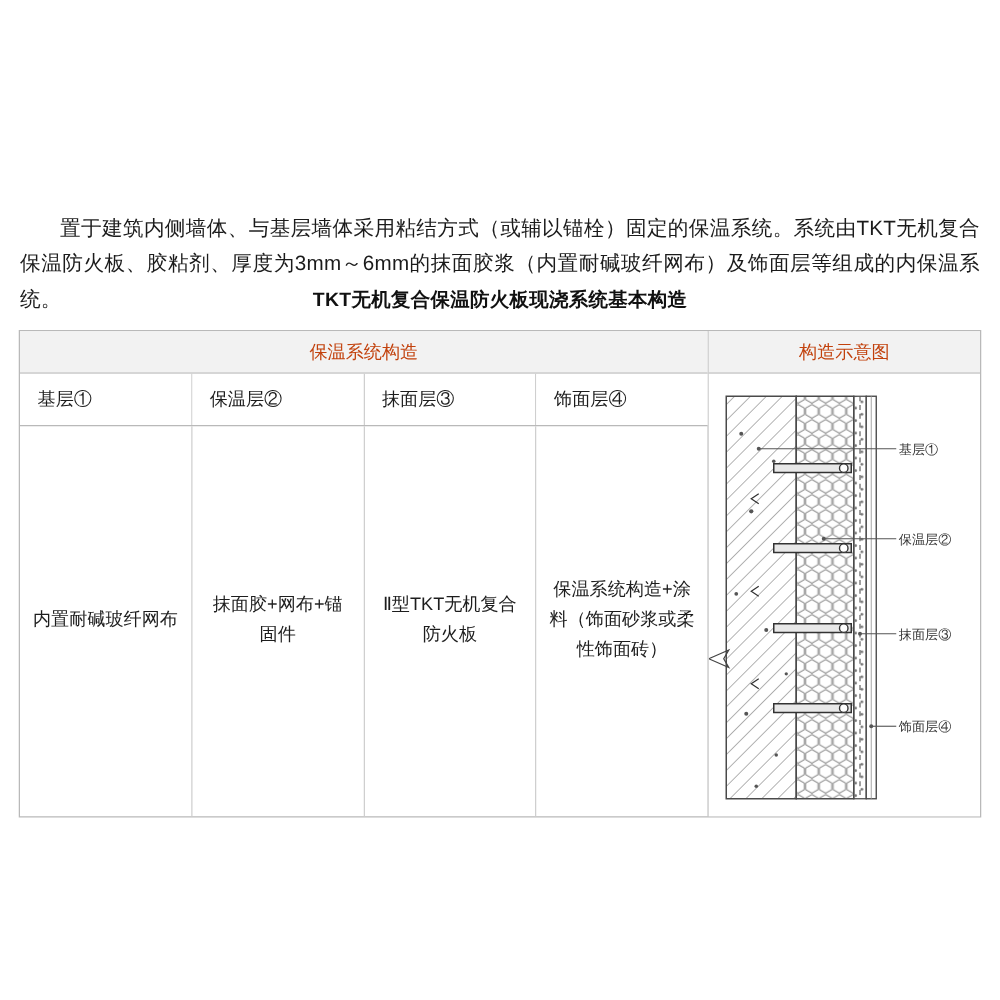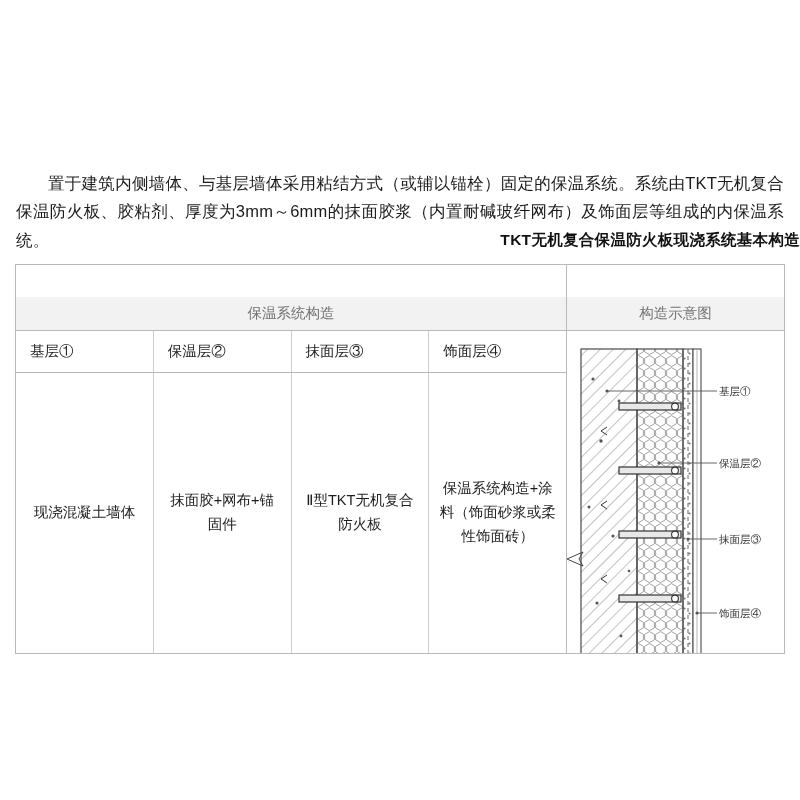--- a/index.html
+++ b/index.html
@@ -33,21 +33,21 @@
     text-align: justify;
     color: #1b1b1b;
   }
   .intro .indent { display: inline-block; width: 32px; }
 
   .table-title {
     position: absolute;
     left: 0;
     top: 230px;
     width: 800px;
-    text-align: right;
+    text-align: center;
     font-size: 15.5px;
     font-weight: bold;
     color: #111;
     letter-spacing: 0.3px;
   }
 
   .table-wrap {
     position: absolute;
     left: 15px;
     top: 264px;
@@ -71,25 +71,24 @@
     display: flex;
     flex-direction: column;
     box-sizing: border-box;
   }
   .hdr-main {
     height: 34px;
     display: flex;
     align-items: center;
     justify-content: center;
     font-size: 14.5px;
-    color: #737373;
+    color: #c2410c;
     background: #f2f2f2;
     border-bottom: 1px solid #b9b9b9;
     box-sizing: border-box;
-    margin-top: 32px;
   }
   .sub-head-row {
     height: 42px;
     display: flex;
     flex-direction: row;
     border-bottom: 1px solid #b9b9b9;
     box-sizing: border-box;
   }
   .sub-head {
     flex: 1;
@@ -146,21 +145,21 @@
       <div class="hdr-main">保温系统构造</div>
 
       <div class="sub-head-row">
         <div class="sub-head">基层①</div>
         <div class="sub-head">保温层②</div>
         <div class="sub-head">抹面层③</div>
         <div class="sub-head">饰面层④</div>
       </div>
 
       <div class="body-row">
-        <div class="body-cell">现浇混凝土墙体</div>
+        <div class="body-cell">内置耐碱玻纤网布</div>
         <div class="body-cell">抹面胶+网布+锚固件</div>
         <div class="body-cell">Ⅱ型TKT无机复合防火板</div>
         <div class="body-cell">保温系统构造+涂料（饰面砂浆或柔性饰面砖）</div>
       </div>
     </div>
 
     <div class="col-right">
       <div class="hdr-main">构造示意图</div>
       <div class="diagram-area">
         <svg class="diagram-svg" width="218" height="355" viewBox="0 0 218 355">

